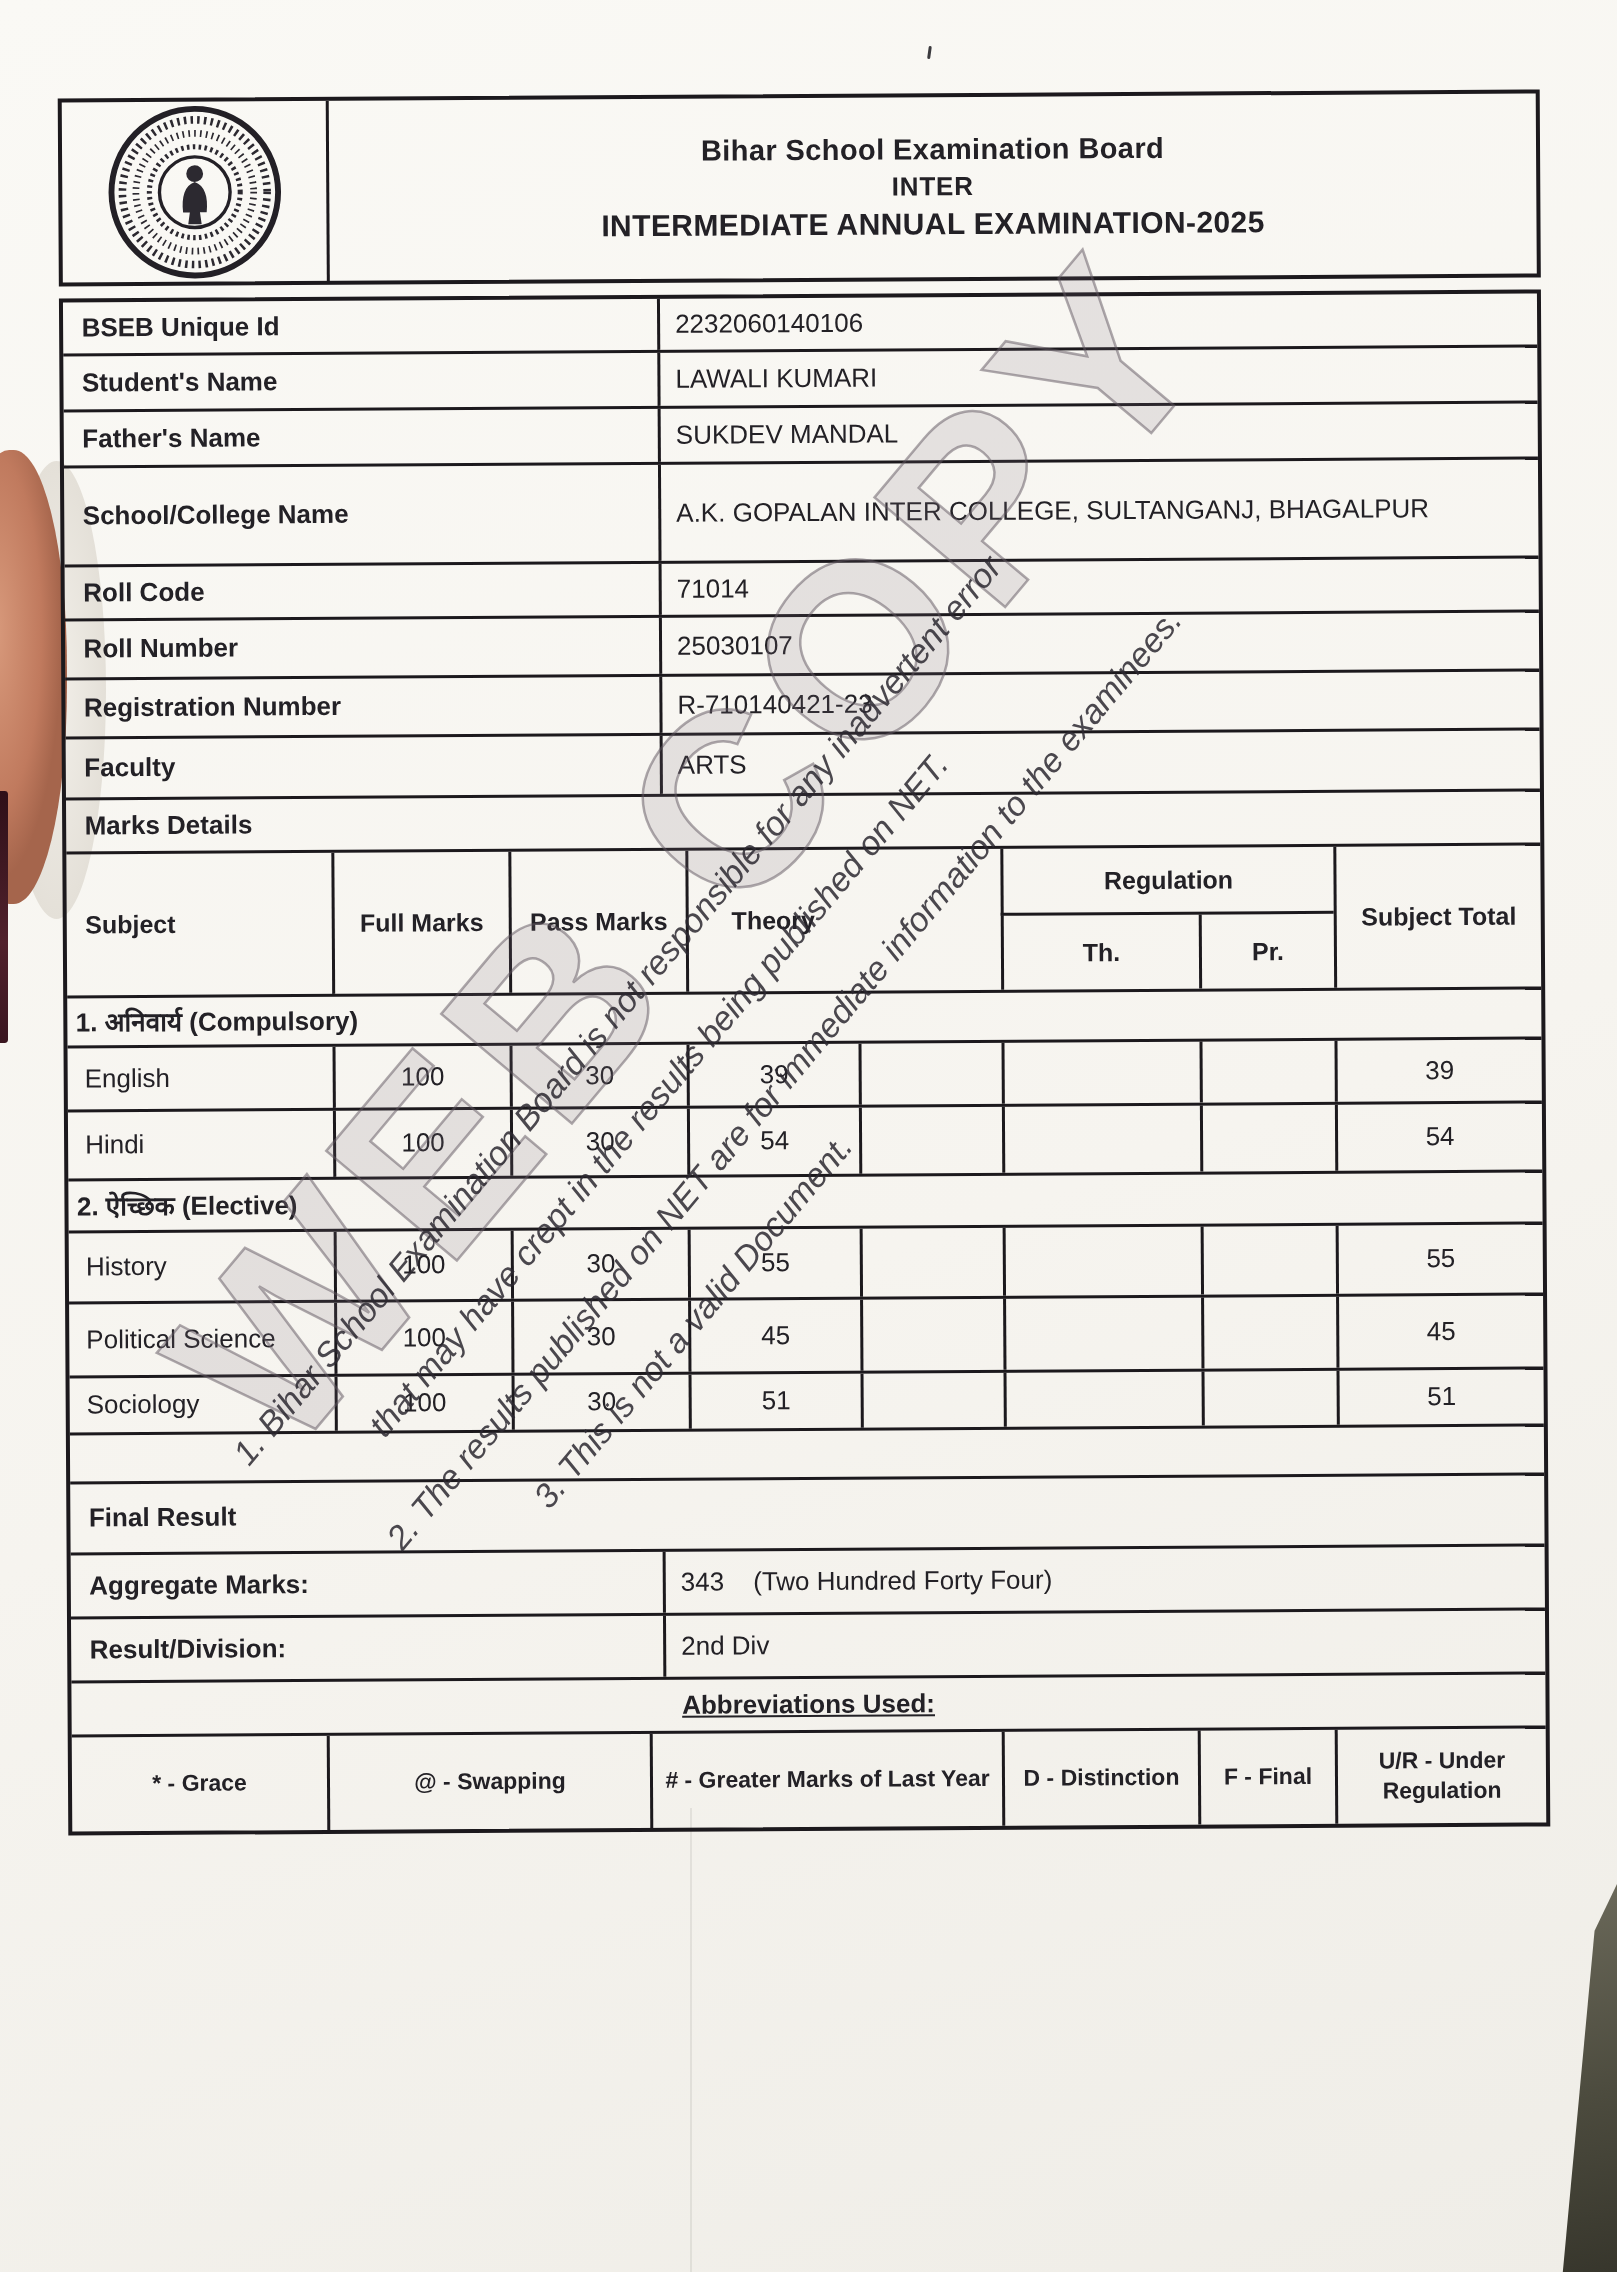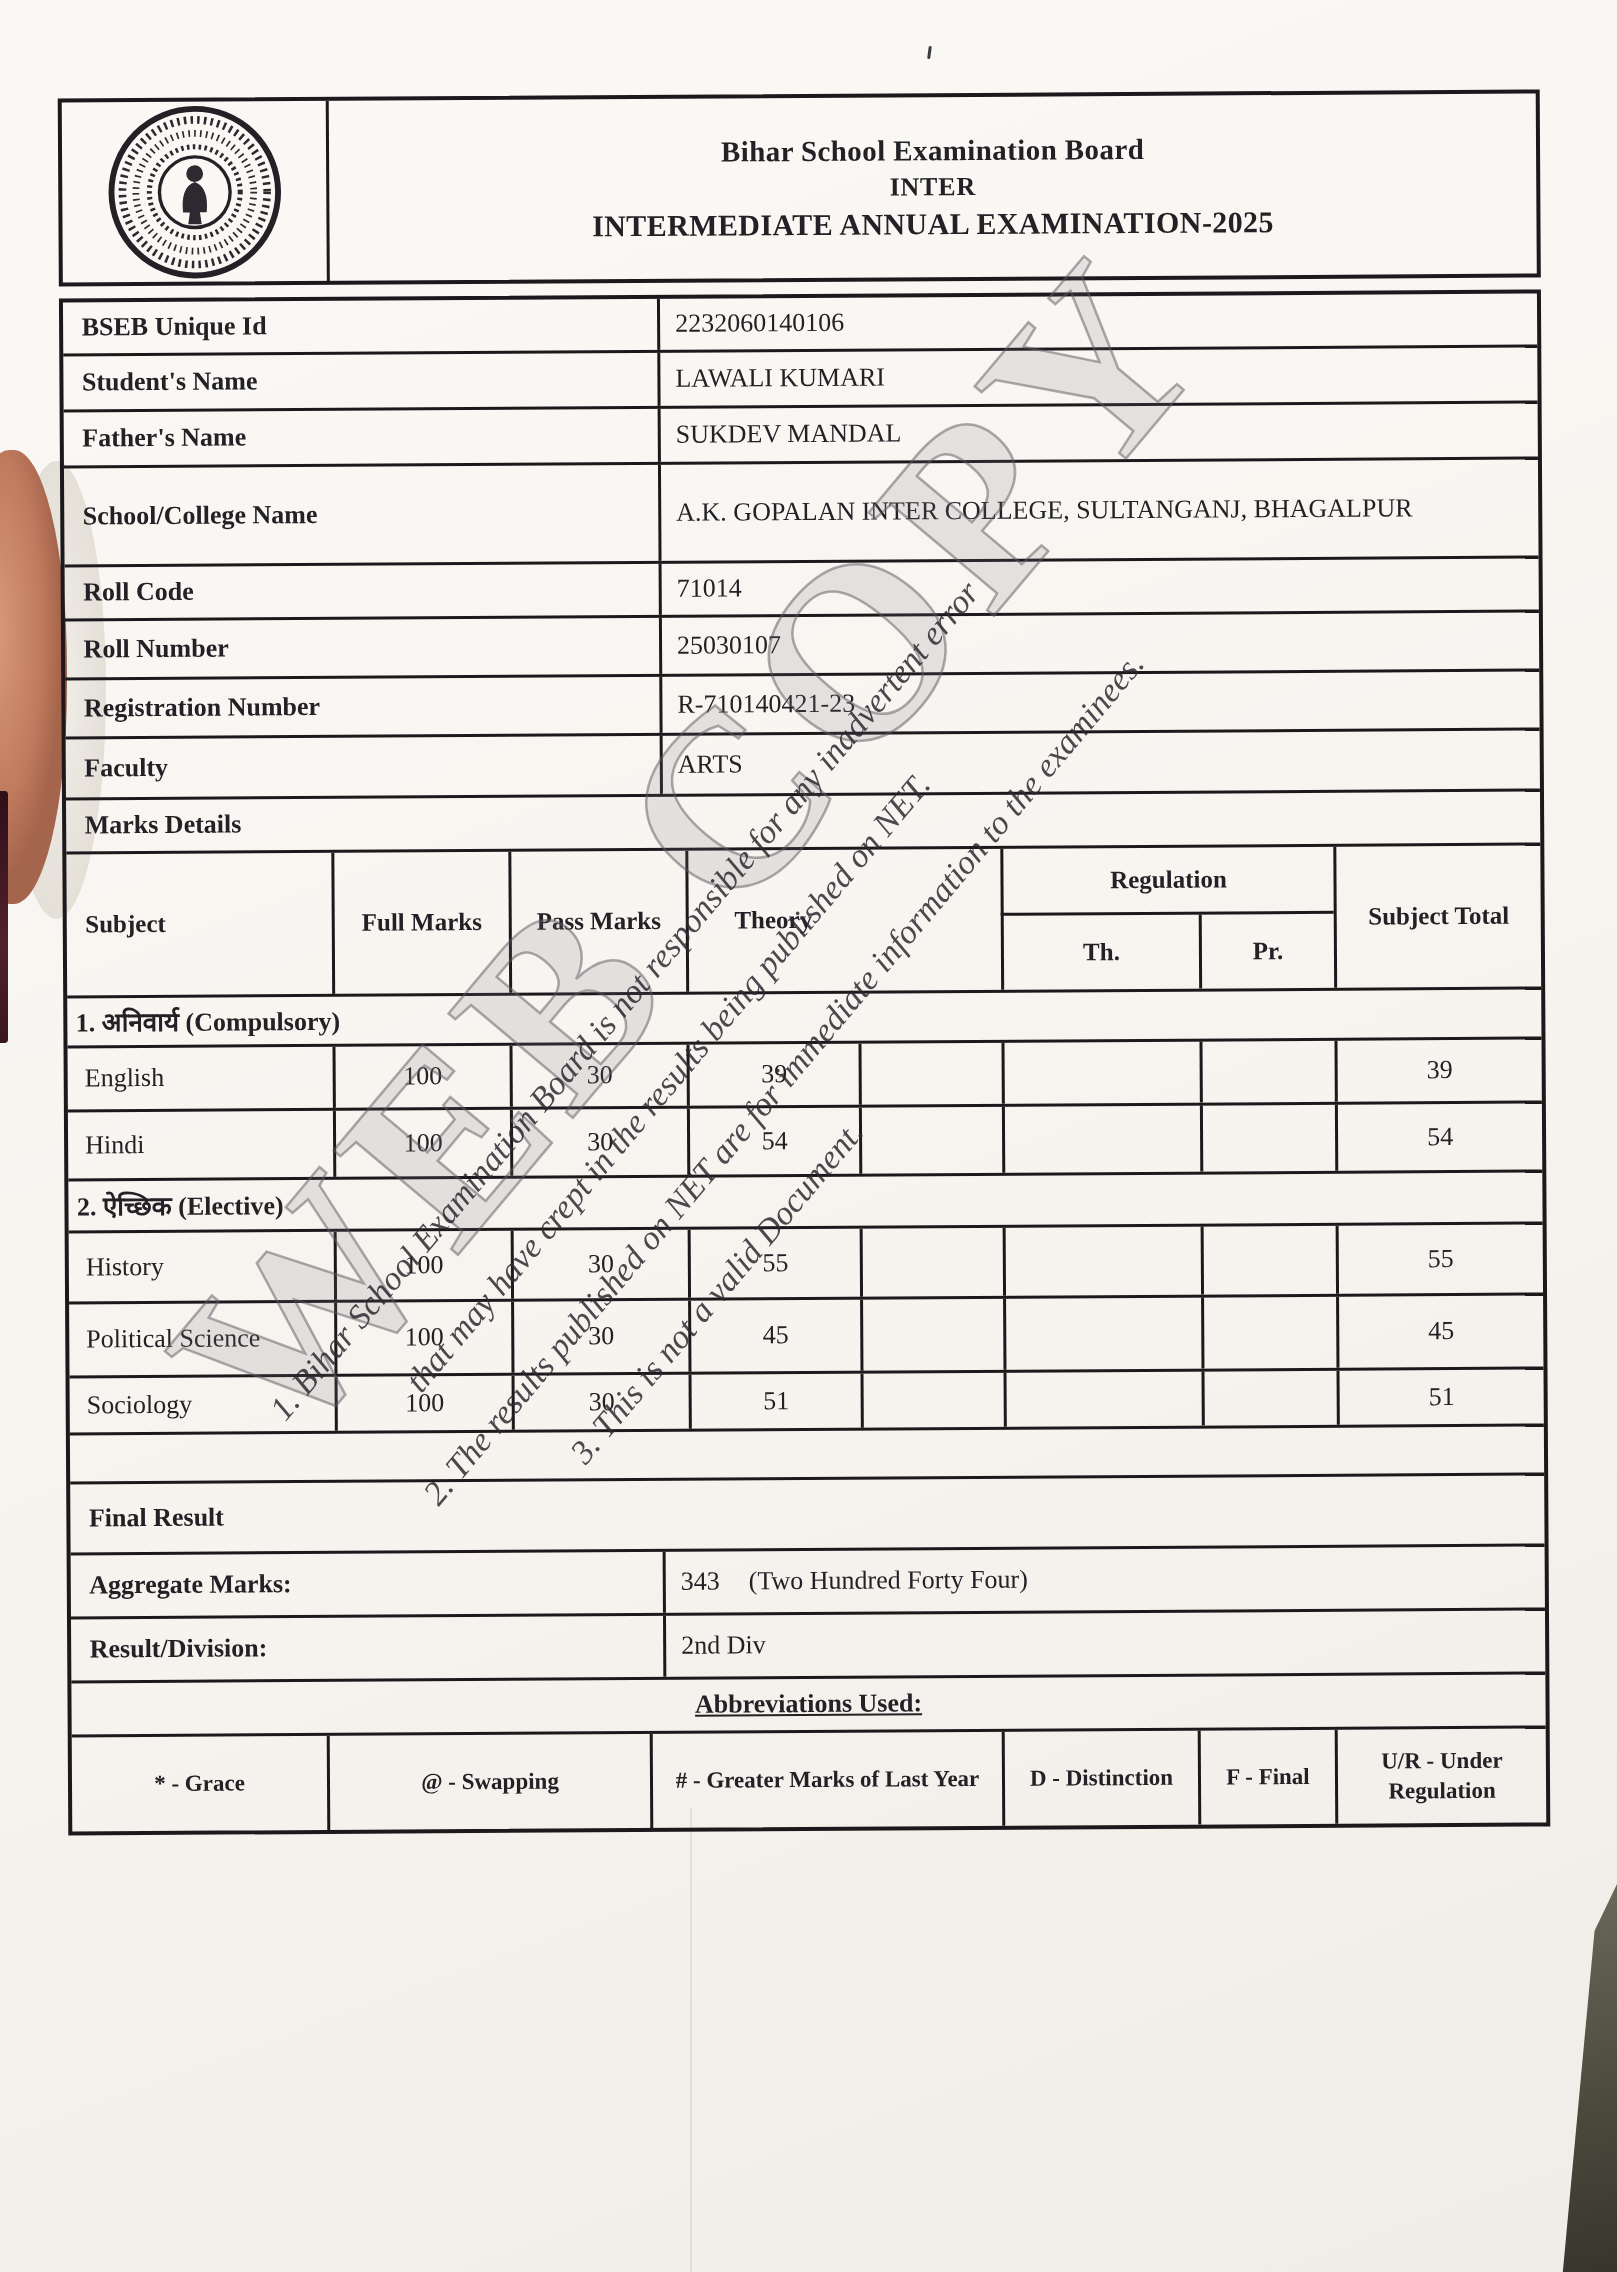--- a/index.html
+++ b/index.html
@@ -4,21 +4,21 @@
 <style>
   :root{
     --bc:#1c191d;
     --ink:#232126;
   }
   *{box-sizing:border-box;margin:0;padding:0;}
   body{margin:0;background:#777;}
   .page{
     position:relative;width:1617px;height:2273px;overflow:hidden;
     background:linear-gradient(160deg,#faf9f5 0%,#f6f4ef 55%,#efede7 100%);
-    font-family:Liberation Serif, serif;color:var(--ink);
+    font-family:Liberation Sans, sans-serif;color:var(--ink);
   }
   
   .finger-highlight{position:absolute;left:6.7px;top:461px;width:99px;height:458px;
     background:radial-gradient(closest-side,#f2efe9,#e4e0d8);border-radius:50%;}
   .finger{position:absolute;left:-44px;top:450px;width:111px;height:454px;border-radius:48%;
     background:radial-gradient(60% 55% at 35% 40%,#d89a7c,#c07a5e 70%,#a5654c);}
   .edge-strip-left{position:absolute;left:0;top:791px;width:8.4px;height:252px;
     background:linear-gradient(#2e0f18,#51212c 60%,#3a1620);border-radius:0 3.4px 3.4px 0;}
   .edge-wedge-bottom-right{position:absolute;right:0;top:1884px;width:59px;height:389px;
     background:linear-gradient(170deg,#6b695a,#4c4b3e 55%,#37362c);

